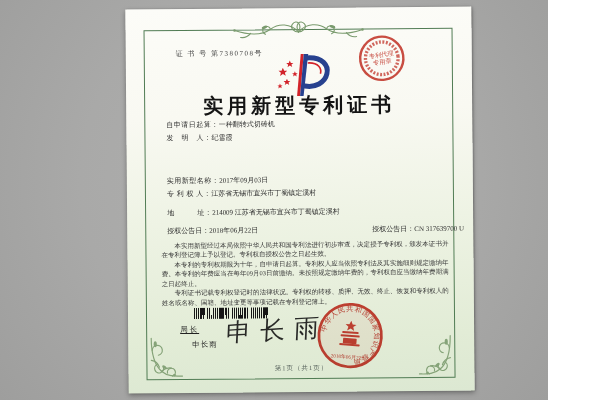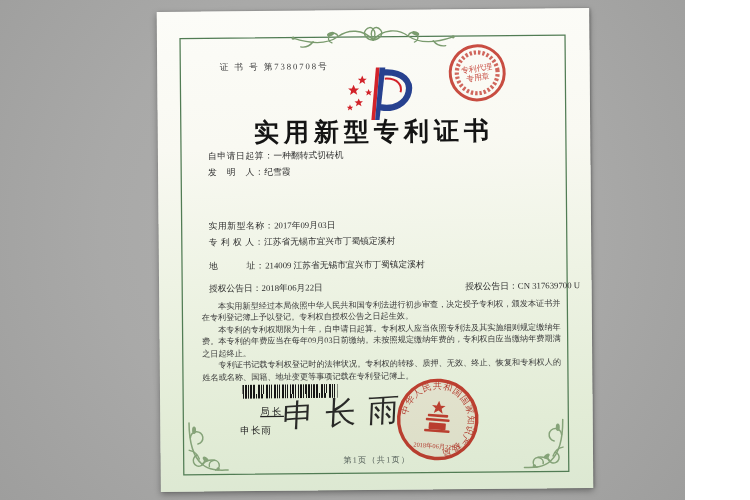--- a/index.html
+++ b/index.html
@@ -41,21 +41,21 @@
     font-size:6.5px;line-height:1.45;color:#3a3a3a;text-align:justify;
   }
   .paragraphs p{margin:0;text-indent:2em;}
   .barcode{
     position:absolute;left:66px;top:299px;width:76px;height:11px;
     background:repeating-linear-gradient(90deg,
       #161616 0,#161616 1.4px,transparent 1.4px,transparent 2.2px,
       #161616 2.2px,#161616 3.4px,transparent 3.4px,transparent 4.2px,
       #161616 4.2px,#161616 4.9px,transparent 4.9px,transparent 6.3px);
   }
-  .director-label{position:absolute;left:80px;top:316px;font-size:7.5px;color:#222;letter-spacing:2px;text-decoration:underline;}
+  .director-label{position:absolute;left:52px;top:316px;font-size:7.5px;color:#222;letter-spacing:2px;text-decoration:underline;}
   .director-name{position:absolute;left:64px;top:331px;font-size:7.5px;color:#222;letter-spacing:1px;}
   .signature{
     position:absolute;left:98px;top:305px;width:110px;
     font-size:25px;color:#151515;letter-spacing:9px;white-space:nowrap;
     transform:rotate(-3deg) skewX(-6deg);opacity:.9;
   }
   .gov-seal{position:absolute;left:188px;top:294px;opacity:.93;mix-blend-mode:multiply;transform:rotate(5deg);}
   .agency-seal{position:absolute;left:232px;top:27px;opacity:.88;mix-blend-mode:multiply;transform:rotate(-8deg);}
   .page-number{
     position:absolute;left:0;right:0;top:356px;text-align:center;

